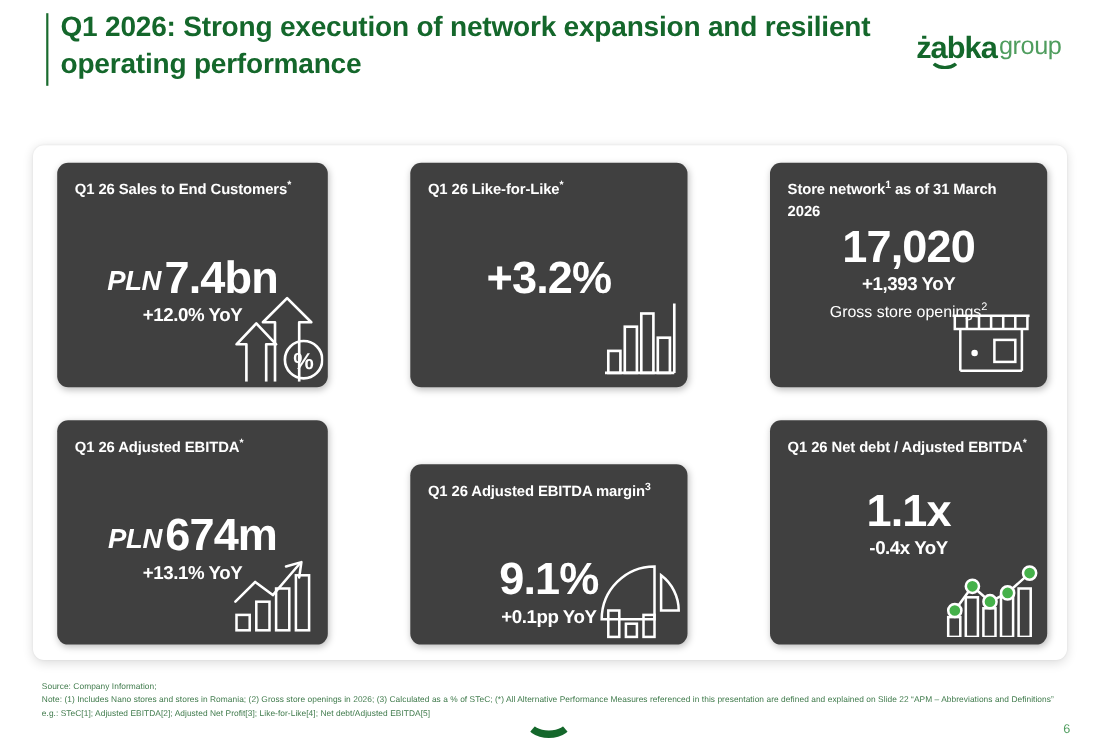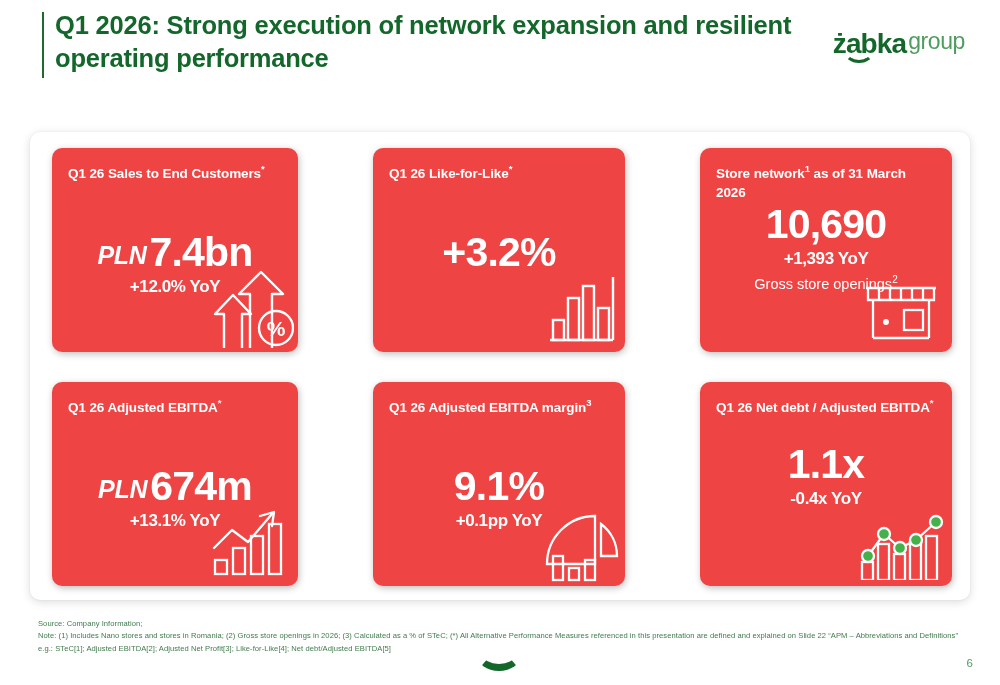--- a/index.html
+++ b/index.html
@@ -102,32 +102,32 @@
     width: 900px;
     height: 438px;
     display: grid;
     grid-template-columns: 246px 1fr 252px 1fr 252px;
     grid-template-rows: 204px 1fr 204px;
   }
 
   
   .kpi-card {
     position: relative;
-    background: #ef4444;
+    background: #404040;
     border-radius: 10px;
     box-shadow: 1px 2px 7px rgba(0,0,0,0.26);
     overflow: hidden;
     padding: 14px 16px 0 16px;
     color: #ffffff;
   }
   .card-1 { grid-column: 1; grid-row: 1; }
   .card-2 { grid-column: 3; grid-row: 1; }
   .card-3 { grid-column: 5; grid-row: 1; }
   .card-4 { grid-column: 1; grid-row: 3; }
-  .card-5 { grid-column: 3; grid-row: 3; }
+  .card-5 { grid-column: 3; grid-row: 3; margin-top: 40px; }
   .card-6 { grid-column: 5; grid-row: 3; }
 
   .card-label {
     font-size: 13.5px;
     font-weight: bold;
     line-height: 1.45;
     letter-spacing: -0.1px;
     position: relative;
     z-index: 3;
   }
@@ -274,21 +274,21 @@
       </svg>
     </div>
   </div>
 
   <div class="kpi-card card-3">
     <div class="card-label">
       <span>Store network</span><sup>1</sup><span> as of 31 March 2026</span>
     </div>
     <div class="card-body body-high">
       <div class="value-main">
-        <span>10,690</span>
+        <span>17,020</span>
       </div>
       <div class="value-sub">+1,393 YoY</div>
       <div class="value-note">
         <span>Gross store openings</span><sup>2</sup>
       </div>
     </div>
     <div class="card-icon" style="right:14px;bottom:8px;">
       <svg width="74" height="66" viewBox="0 0 74 66" fill="none" stroke="#ffffff" stroke-width="2.3">
         <path d="M2 14 L72 14"></path>
         <path d="M4 14 L4 26 L70 26 L70 14"></path>

